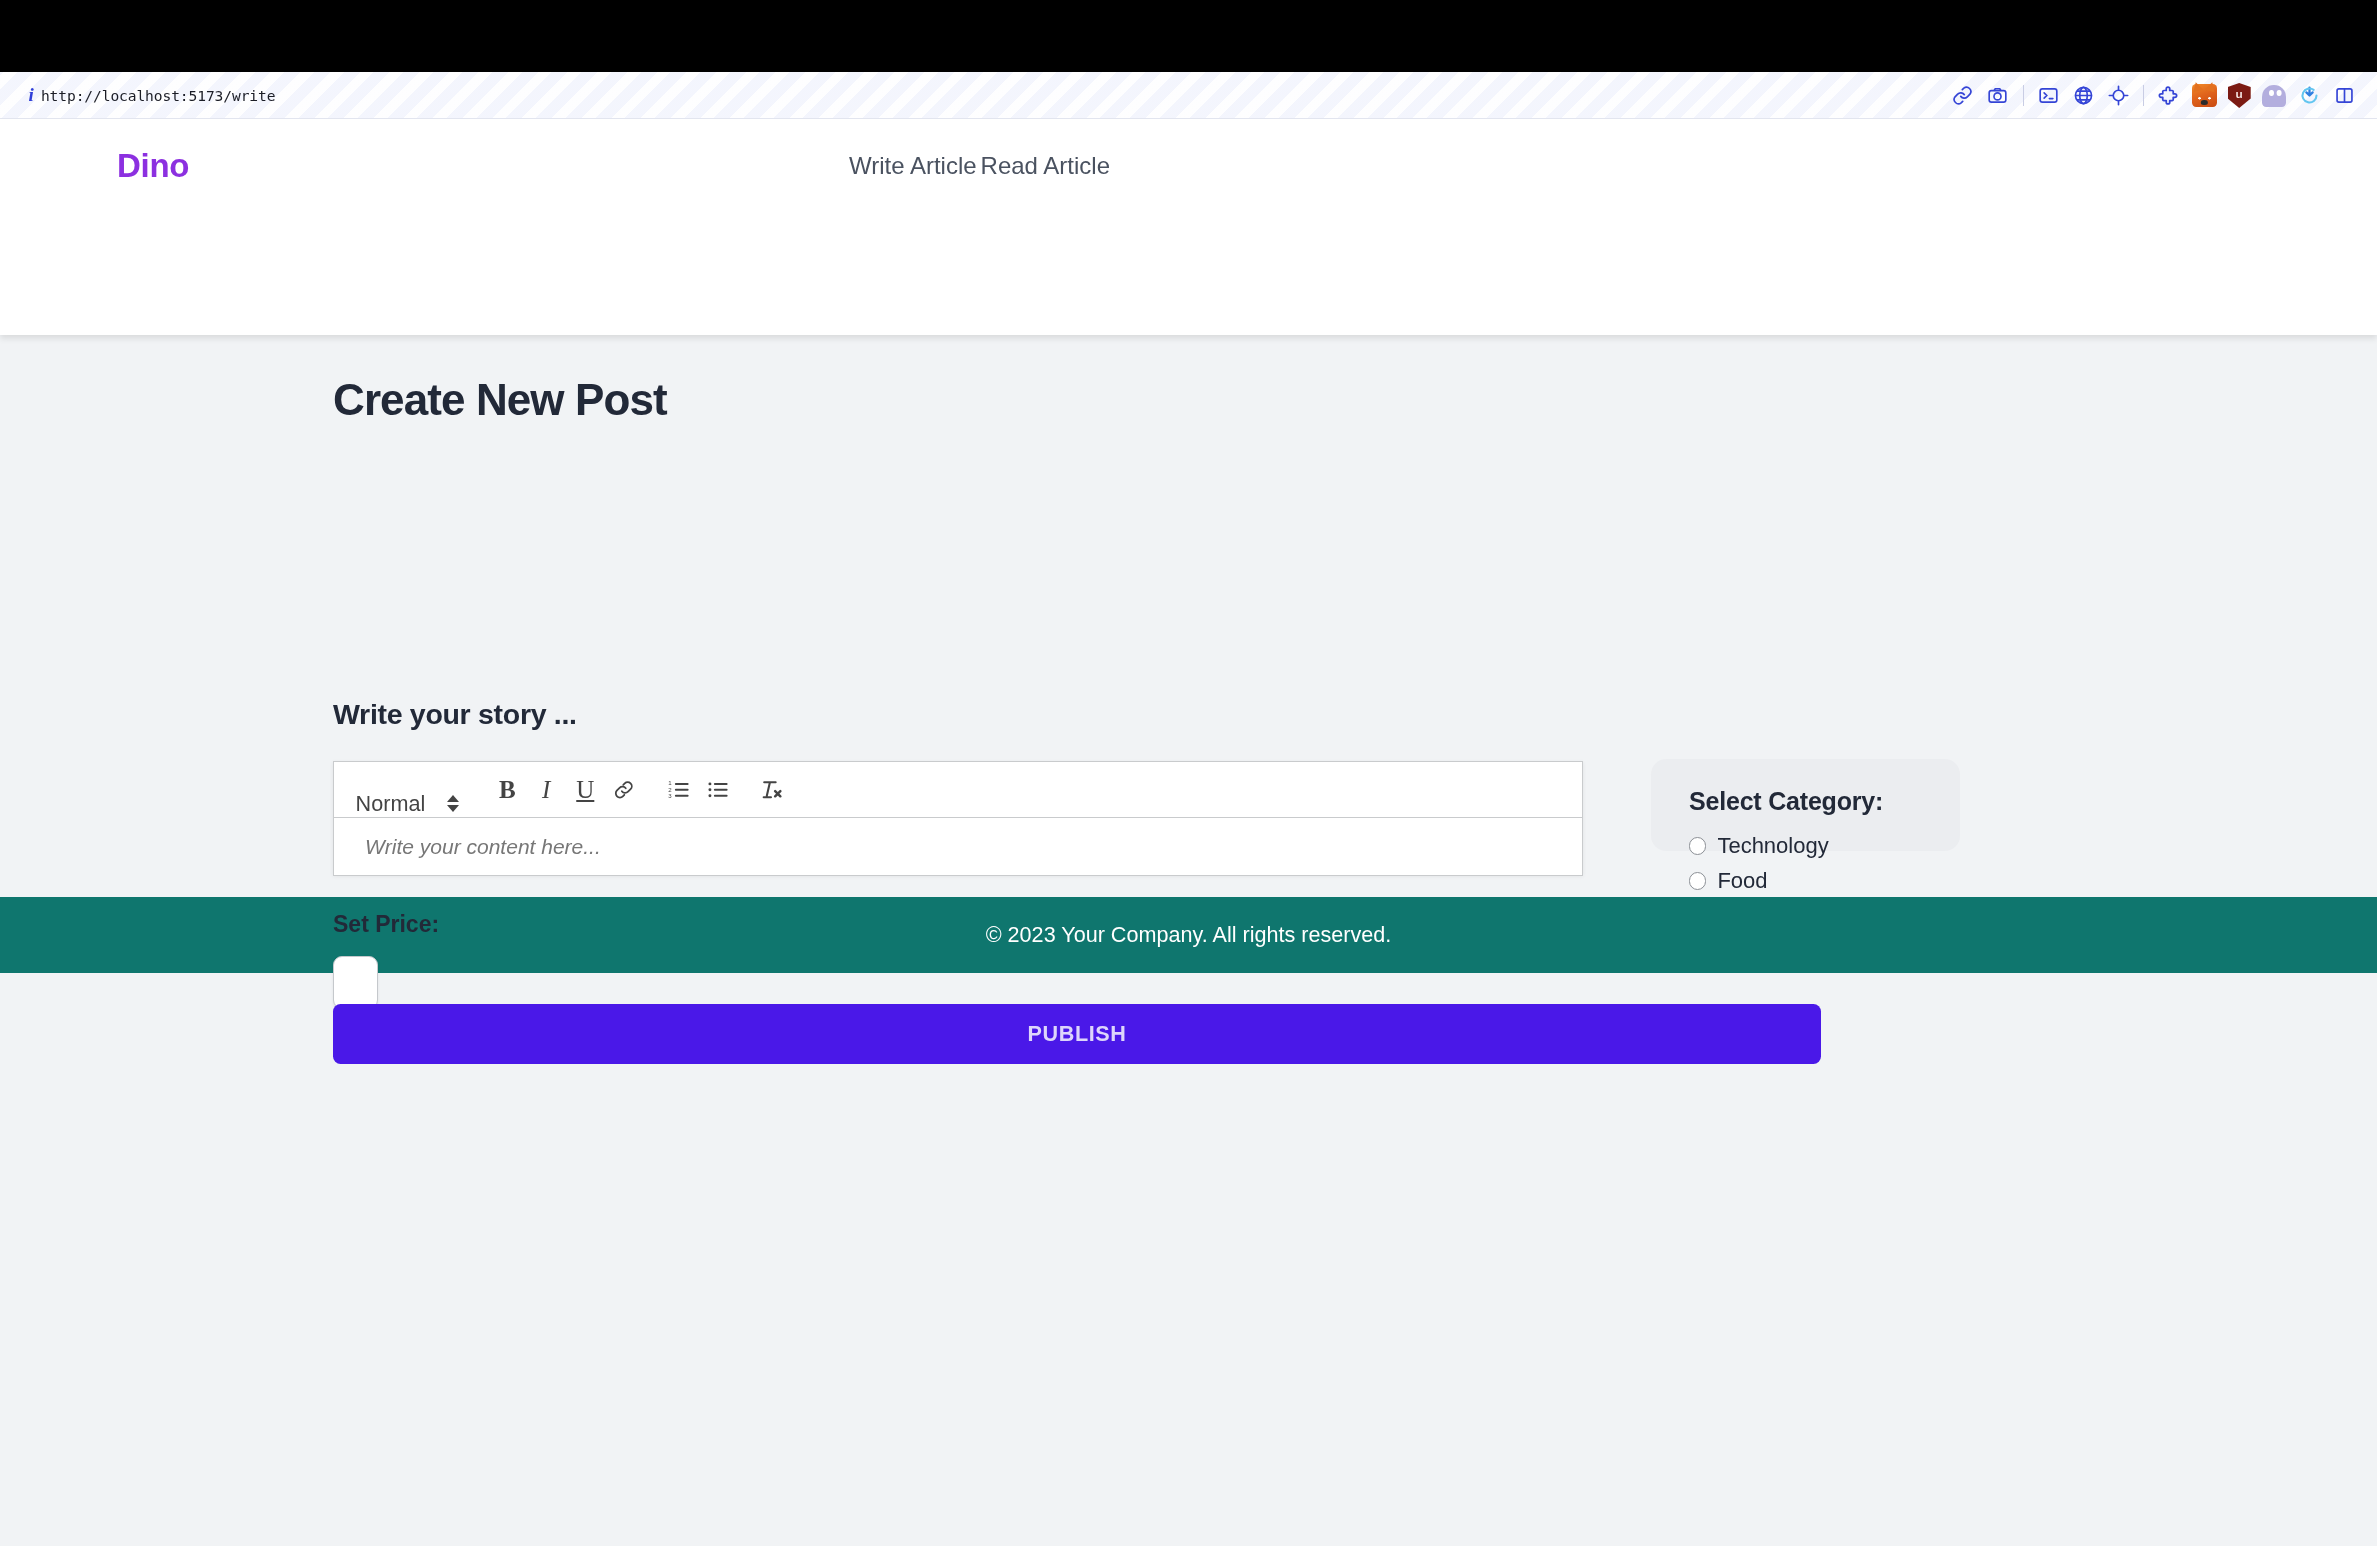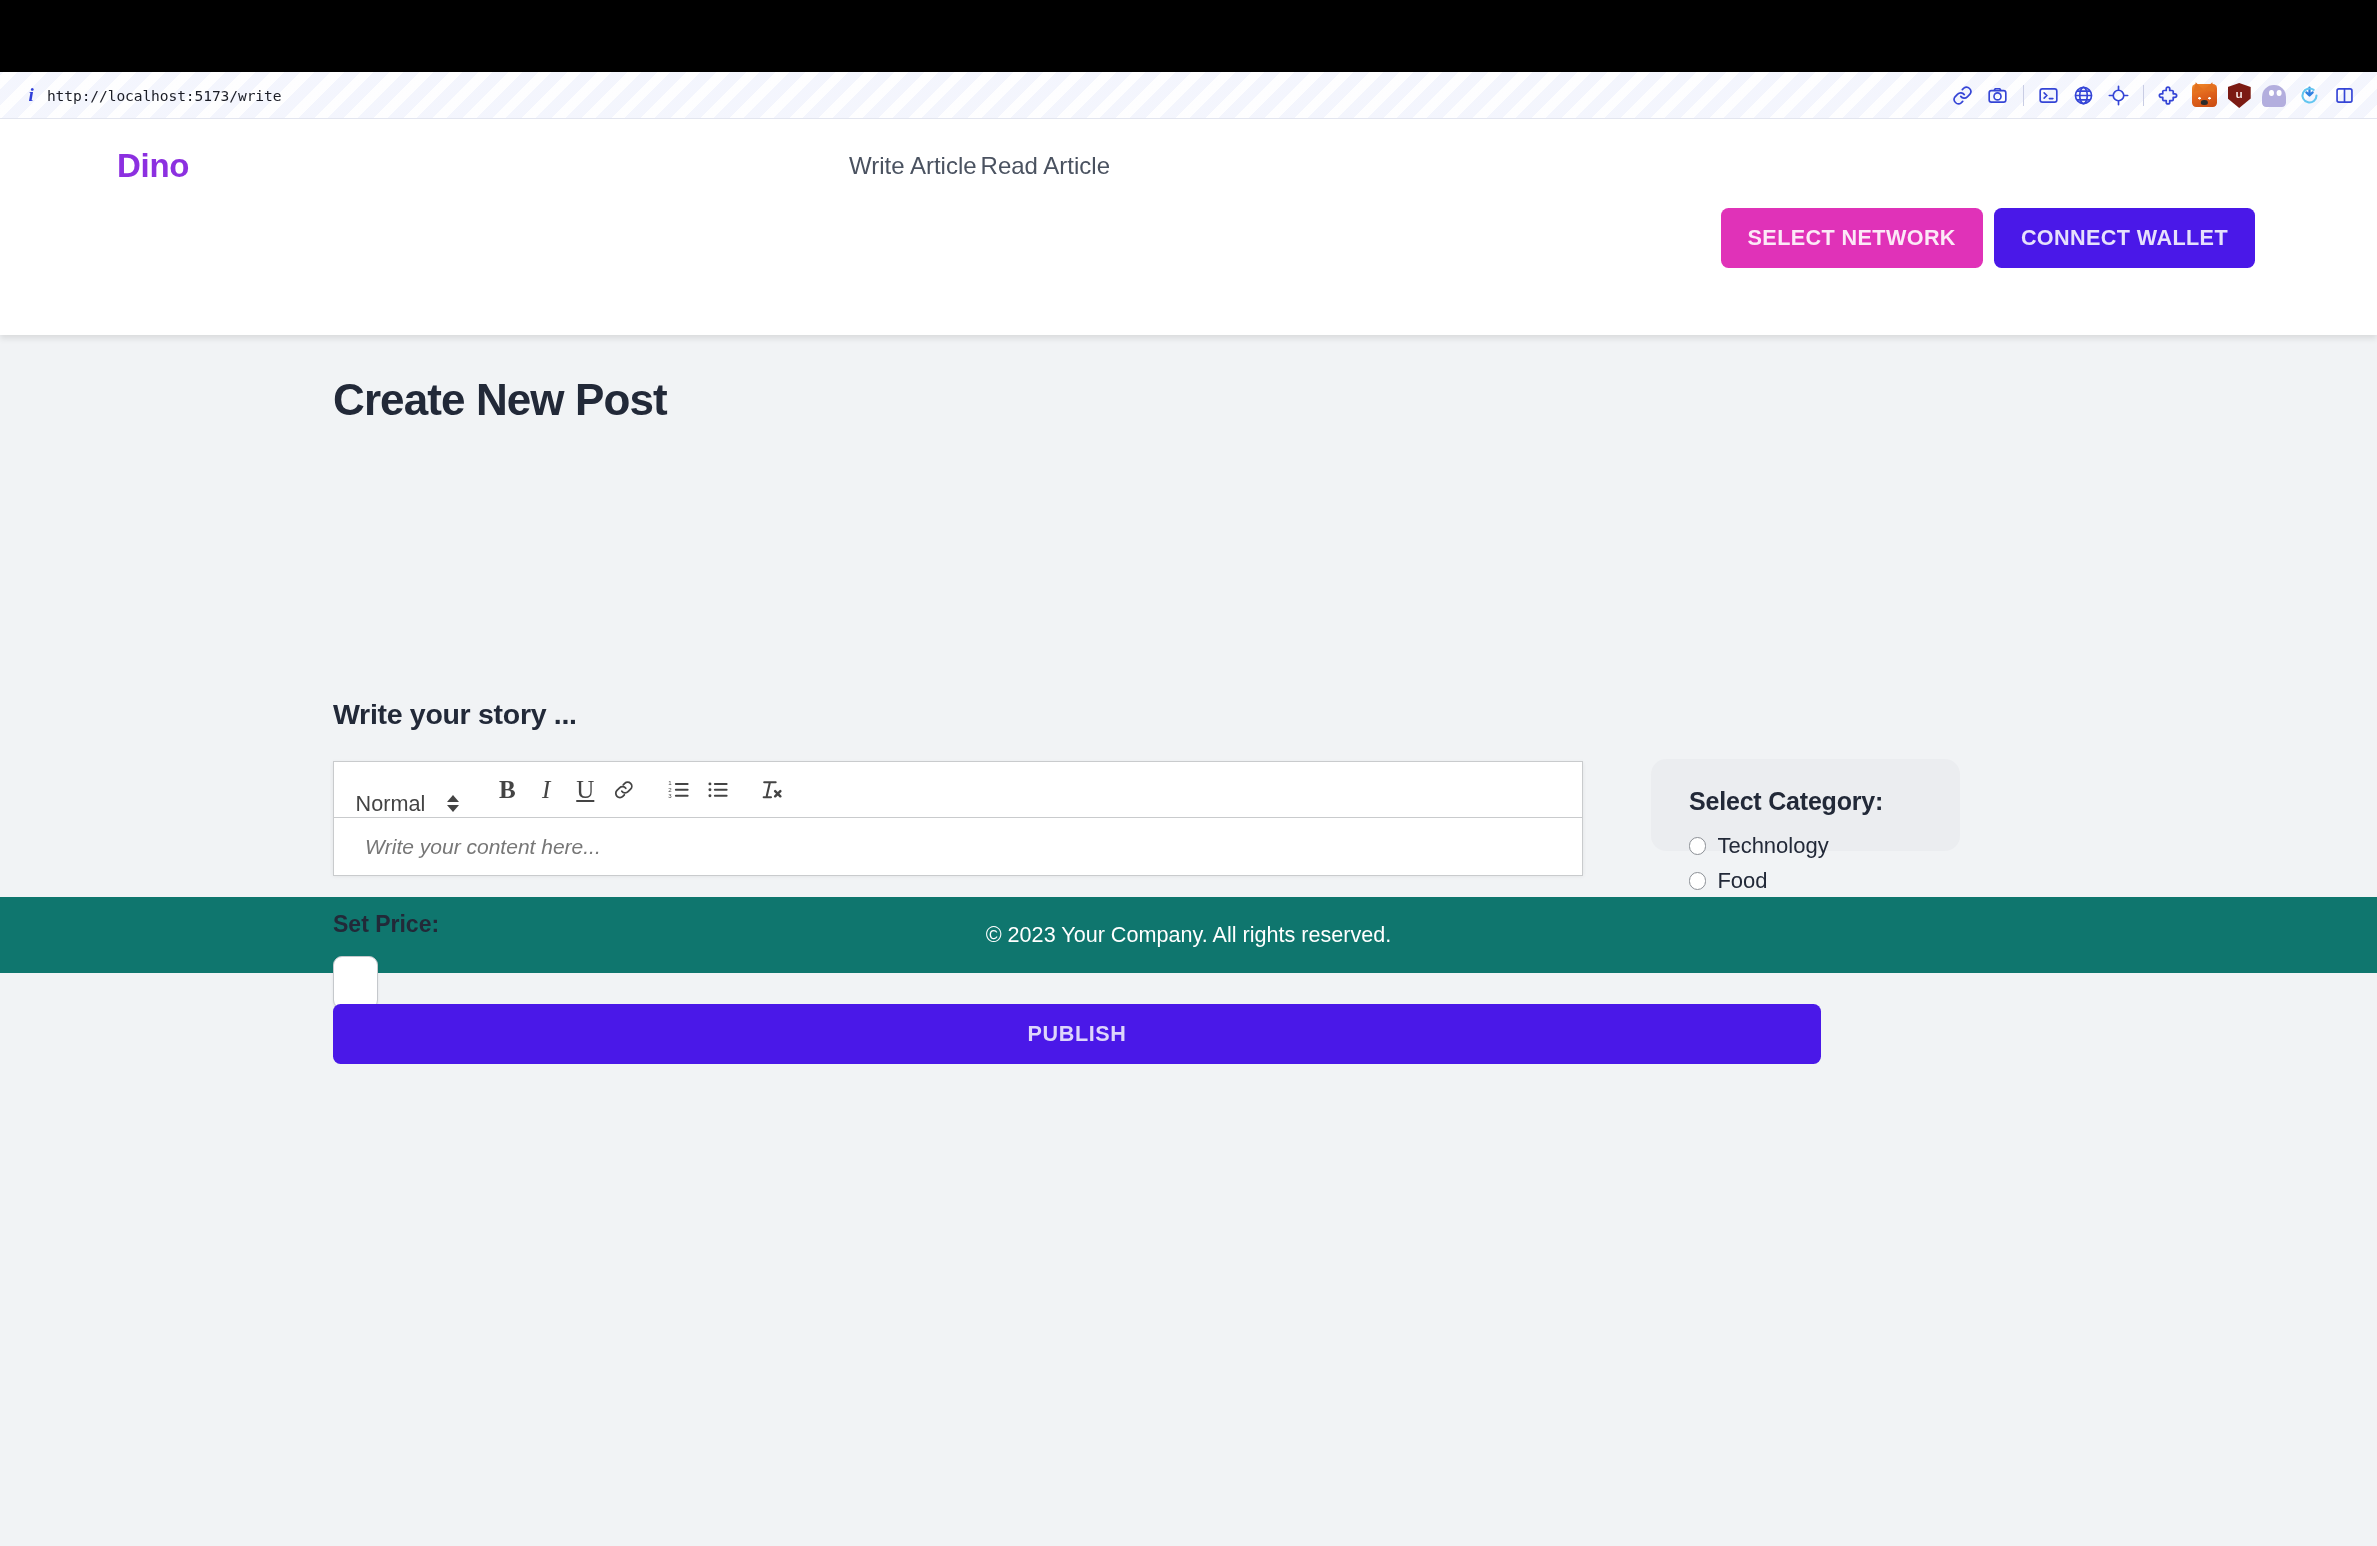--- a/index.html
+++ b/index.html
@@ -34,21 +34,21 @@
     margin-left: 23.6px;
     width: 15.3px;
     text-align: center;
     font-family: "Liberation Serif", serif;
     font-weight: bold;
     font-style: italic;
     font-size: 19px;
     color: #2f3fd8;
   }
   .url-text {
-    margin-left: 8px;
+    margin-left: 2px;
     font-family: "DejaVu Sans Mono", monospace;
     font-size: 14.6px;
     color: #1b1d26;
     letter-spacing: -0.1px;
   }
   .chrome-icons {
     position: absolute;
     right: 15.3px;
     top: 0;
     height: 47px;
@@ -464,24 +464,20 @@
 
 <div class="site-header">
   <div class="nav-row">
     <div class="brand">Dino</div>
 
     <div class="nav-links">
       <a class="nav-link" href="#">Write Article</a>
       <a class="nav-link" href="#">Read Article</a>
     </div>
 
-    <div class="header-actions">
-      <button class="btn-network">SELECT NETWORK</button>
-      <button class="btn-wallet">CONNECT WALLET</button>
-    </div>
   </div>
 
   <div class="page-title">Create New Post</div>
 </div>
 
 <div class="content">
 
   <div class="story-heading">Write your story ...</div>
 
   <div class="editor">

